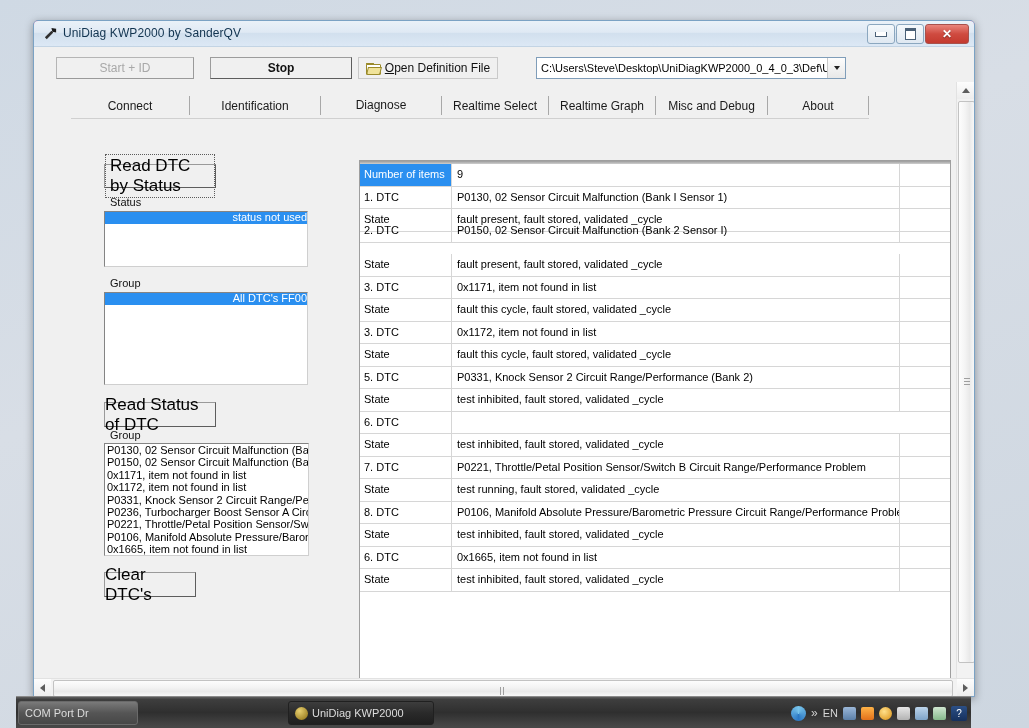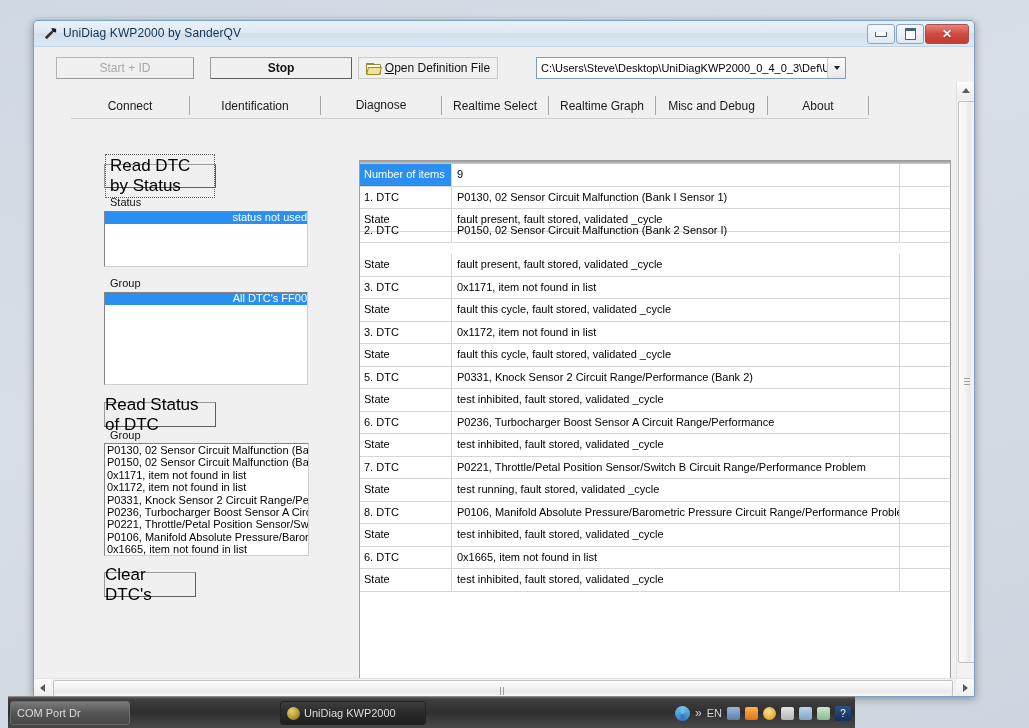--- a/index.html
+++ b/index.html
@@ -146,21 +146,21 @@
     border-bottom:4px solid transparent;border-right:5px solid #5d5d5d;}
   .hs-tri-r{width:0;height:0;border-top:4px solid transparent;
     border-bottom:4px solid transparent;border-left:5px solid #5d5d5d;}
   .hs-thumb{position:absolute;left:19px;top:1px;width:898px;height:15px;
     border:1px solid #c2c2c2;border-radius:2px;
     background:linear-gradient(to bottom,#fdfdfd,#f4f4f4 40%,#e9e9e9 70%,#f7f7f7);}
   .hs-grip{position:absolute;left:50%;top:4px;margin-left:-3px;width:6px;height:8px;}
   .hs-grip i{display:inline-block;width:1px;height:8px;background:#9f9f9f;margin-right:2px;}
 
   
-  .taskbar{position:absolute;left:8px;bottom:0;width:847px;height:31px;
+  .taskbar{position:absolute;left:16px;bottom:0;width:955px;height:31px;
     background:linear-gradient(to bottom,#5e5e5e 0%,#3e3e3e 8%,#2f2f2f 50%,#474747 95%);
     border-top:1px solid #8a8a8a;}
   .tb-item{position:absolute;top:4px;height:24px;border:1px solid #6a6a6a;
     border-radius:3px;display:flex;align-items:center;gap:4px;padding:0 6px;
     box-sizing:border-box;font-size:11px;color:#dcdcdc;white-space:nowrap;overflow:hidden;}
   .tb-item.start{left:2px;width:120px;
     background:linear-gradient(to bottom,#7a7a7a,#555 50%,#474747);}
   .tb-item.a{left:126px;width:140px;
     background:linear-gradient(to bottom,#7c7c7c,#5a5a5a 50%,#4a4a4a);}
   .tb-item.b{left:272px;width:146px;border-color:#202020;
@@ -333,21 +333,20 @@
               <div class="gc-val">P0331, Knock Sensor 2 Circuit Range/Performance (Bank 2)</div>
               <div class="gc-x"></div>
             </div>
             <div class="grow" style="top: 228px;">
               <div class="gc-key">State</div>
               <div class="gc-val">test inhibited, fault stored, validated _cycle</div>
               <div class="gc-x"></div>
             </div>
             <div class="grow" style="top: 250.5px;">
               <div class="gc-key">6. DTC</div>
-              <div class="gc-val">P0236, Turbocharger Boost Sensor A Circuit Range/Performance</div>
               <div class="gc-x"></div>
             </div>
             <div class="grow" style="top: 273px;">
               <div class="gc-key">State</div>
               <div class="gc-val">test inhibited, fault stored, validated _cycle</div>
               <div class="gc-x"></div>
             </div>
             <div class="grow" style="top: 295.5px;">
               <div class="gc-key">7. DTC</div>
               <div class="gc-val">P0221, Throttle/Petal Position Sensor/Switch B Circuit Range/Performance Problem</div>

